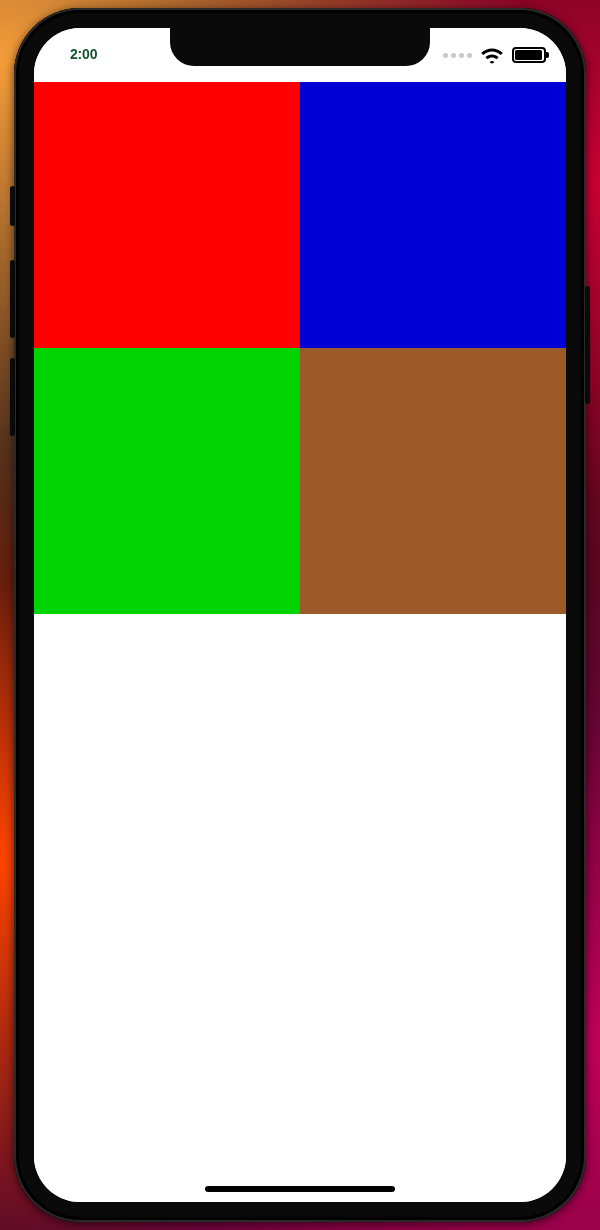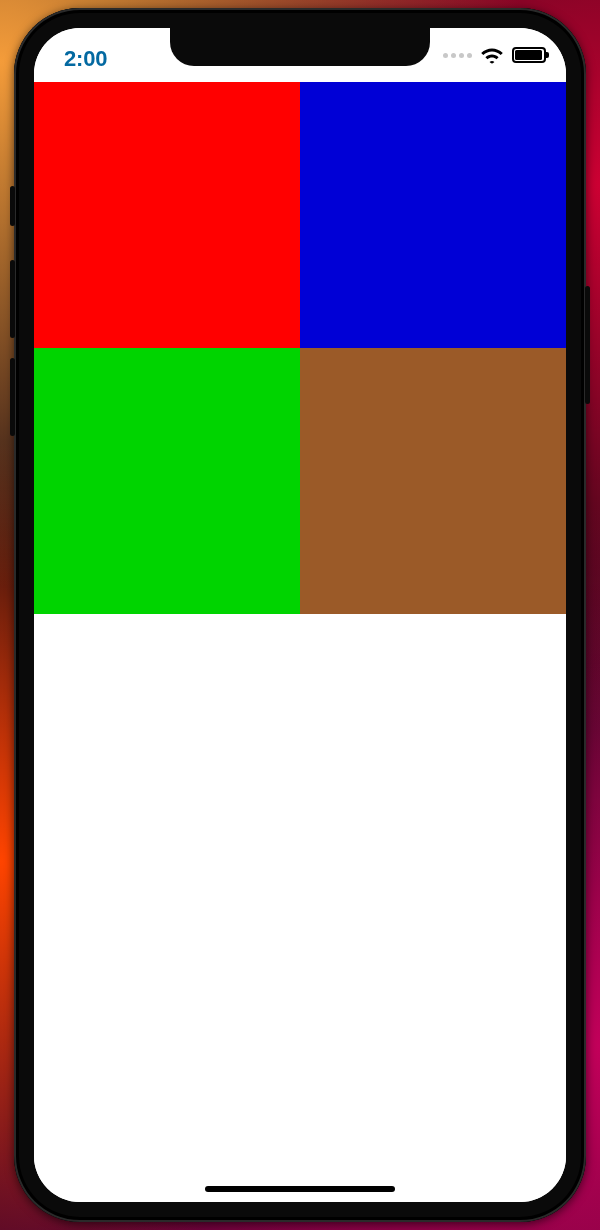--- a/index.html
+++ b/index.html
@@ -80,25 +80,25 @@
     position: absolute;
     top: 0;
     left: 0;
     right: 0;
     height: 54px;
     z-index: 40;
     font-weight: 600;
   }
   .status-time {
     position: absolute;
-    left: 30px;
+    left: 36px;
     top: 18px;
-    font-size: 22px;
+    font-size: 14px;
     letter-spacing: -0.2px;
-    color: #0369a1;
+    color: #14532d;
   }
   .status-right {
     position: absolute;
     right: 20px;
     top: 18px;
     display: flex;
     align-items: center;
     gap: 8px;
   }
   .cell-dots {

